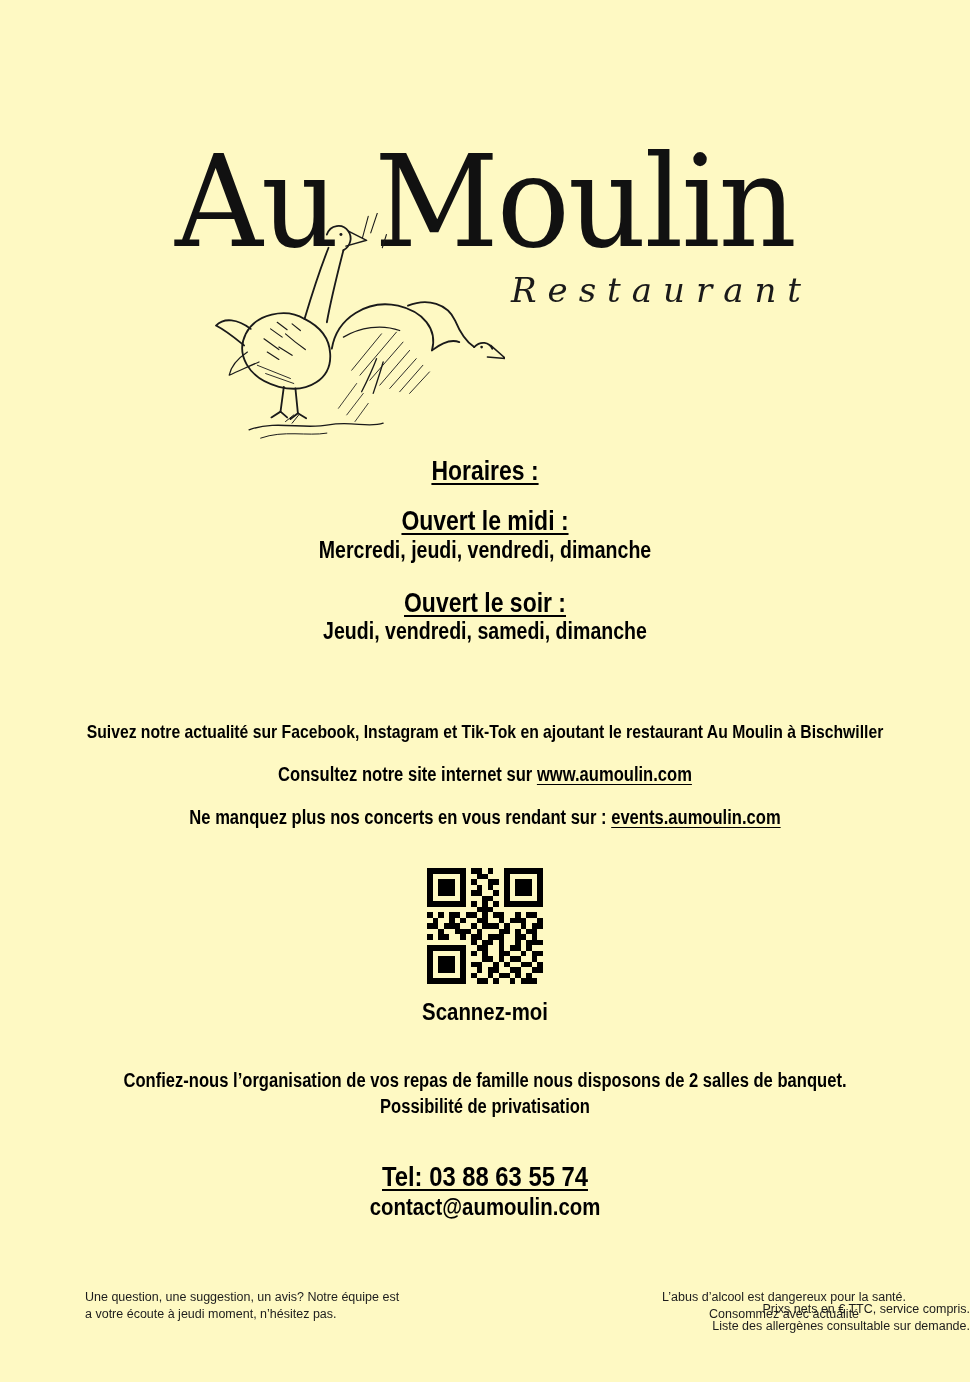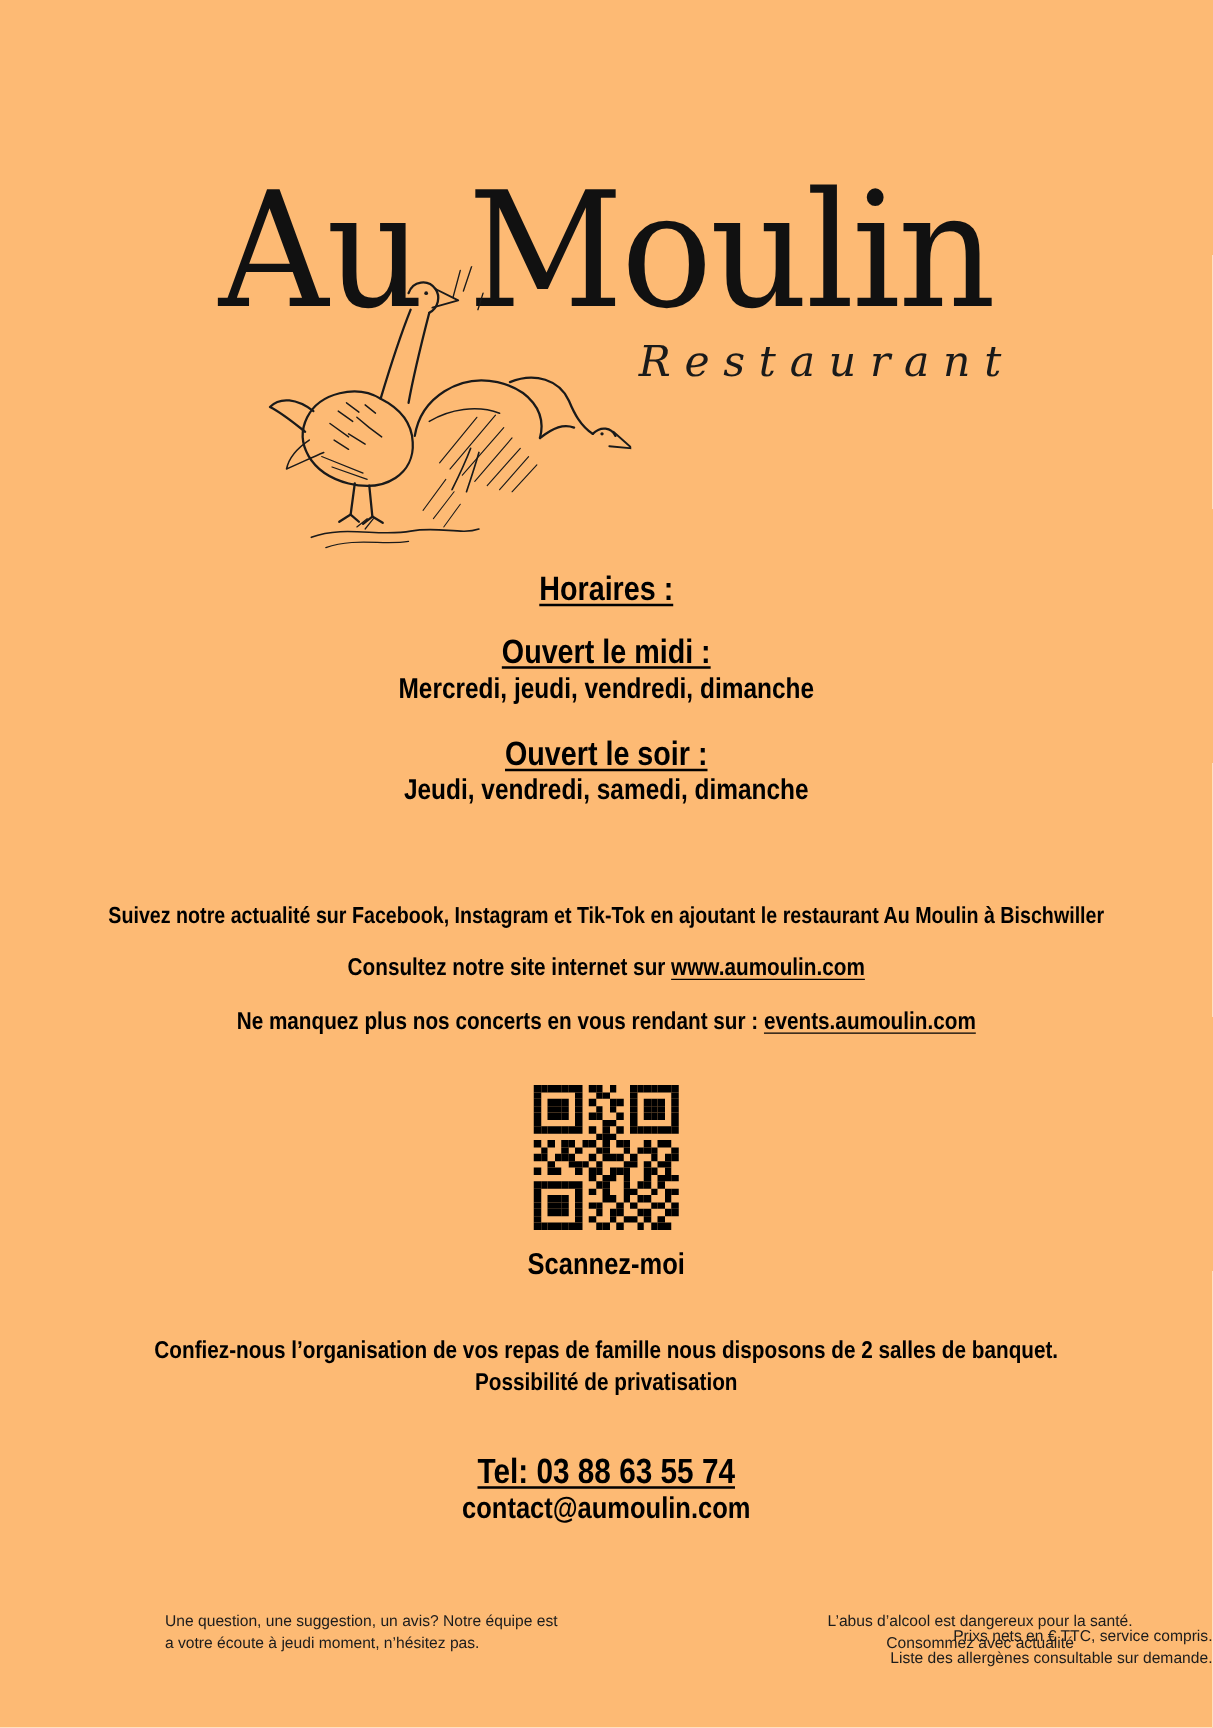--- a/index.html
+++ b/index.html
@@ -3,21 +3,21 @@
 <meta charset="utf-8">
 <style>
   * { margin: 0; padding: 0; box-sizing: border-box; }
   html, body { background: #ffffff; }
   body { font-family: "Liberation Sans", sans-serif; color: #000; }
   .page {
     position: relative;
     width: 970px;
     height: 1382px;
     margin: 0 auto;
-    background: #fdba74;
+    background: #fef9c3;
     overflow: hidden;
   }
   
   .logo-title {
     position: absolute;
     top: 138px; left: 0; width: 100%;
     text-align: center;
     font-family: "DejaVu Serif", "Liberation Serif", serif;
     font-size: 128px;
     line-height: 1;
@@ -79,21 +79,21 @@
   .qr-box .m0 { background: transparent; }
   
   .footer-note {
     position: absolute;
     top: 1289px;
     font-size: 12.5px;
     line-height: 1.32;
     color: #1c1c1c;
     font-weight: 400;
   }
-  .footer-left   { left: 85px;  text-align: left; margin-left: 47px; }
+  .footer-left   { left: 85px;  text-align: left; }
   .footer-center { left: 0; width: 100%; text-align: right; margin-top: 12px; }
   .footer-right  { right: 64px; text-align: center; }
 </style>
 </head>
 <body>
 
 <div class="page">
 
   <div class="logo-title">Au Moulin</div>
   <div class="logo-subtitle">Restaurant</div>

